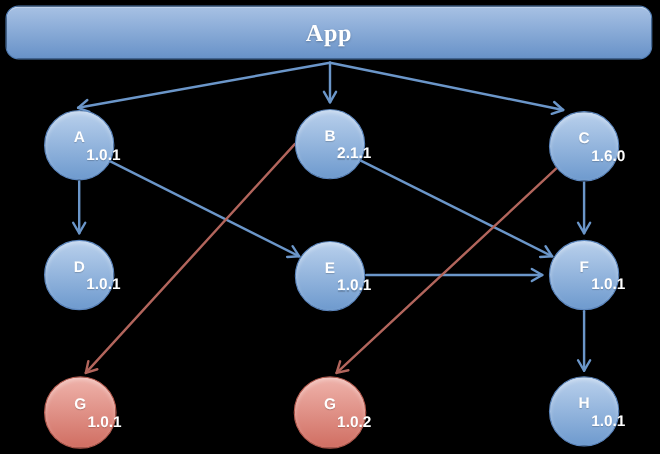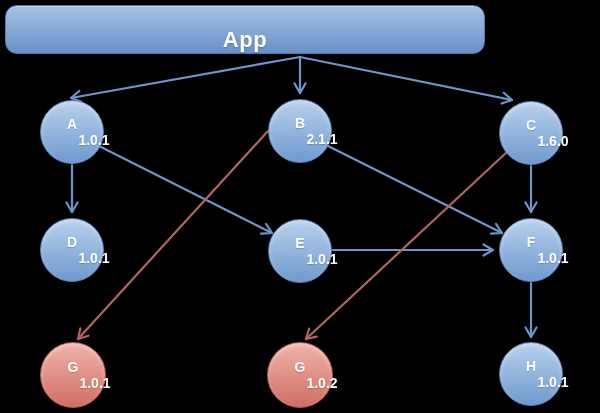--- a/index.html
+++ b/index.html
@@ -1,27 +1,28 @@
 <!DOCTYPE html>
 <html style="--bar-top: #a7c1e4; --bar-bottom: #6892c8; --bar-border: #4f7ab0; --node-blue-top: #b9d0ec; --node-blue-bottom: #6e9ace; --node-blue-border: #5c86bd; --node-red-top: #efb3ab; --node-red-bottom: #d06e62; --node-red-border: #b55c50;"><head>
 <meta charset="utf-8">
 <style>
   html,body{margin:0;padding:0;background:#000;}
   .stage{
     position:relative;width:600px;height:413px;background:#000;overflow:hidden;
     font-family:"Liberation Sans",sans-serif;
   }
   .app-bar{
-    position:absolute;left:5px;top:5px;width:480px;height:49px;
+    position:absolute;left:5px;top:5px;width:588px;height:49px;
     border-radius:12px;
     border:1px solid var(--bar-border,#4f7ab0);
     background:linear-gradient(to bottom,var(--bar-top,#a7c1e4),var(--bar-bottom,#6892c8));
     box-shadow:inset 0 1px 0 rgba(255,255,255,.35);
-    display:flex;align-items:flex-end;justify-content:center;
+    display:flex;align-items:center;justify-content:center;
     box-sizing:border-box;
+    font-family:Liberation Serif, serif;
   }
   .app-bar span{
     color:#fff;font-size:22px;font-weight:600;letter-spacing:.5px;
     text-shadow:0 1px 2px rgba(0,0,0,.25);
   }
   svg.edges{position:absolute;left:0;top:0;width:600px;height:413px;}
   .node{
     position:absolute;border-radius:50%;
     display:flex;flex-direction:column;align-items:center;justify-content:center;
     color:#fff;font-weight:700;text-align:center;

